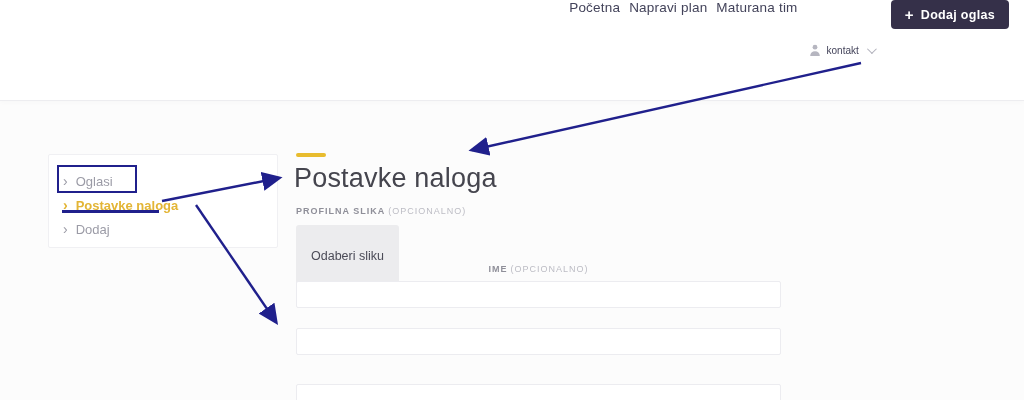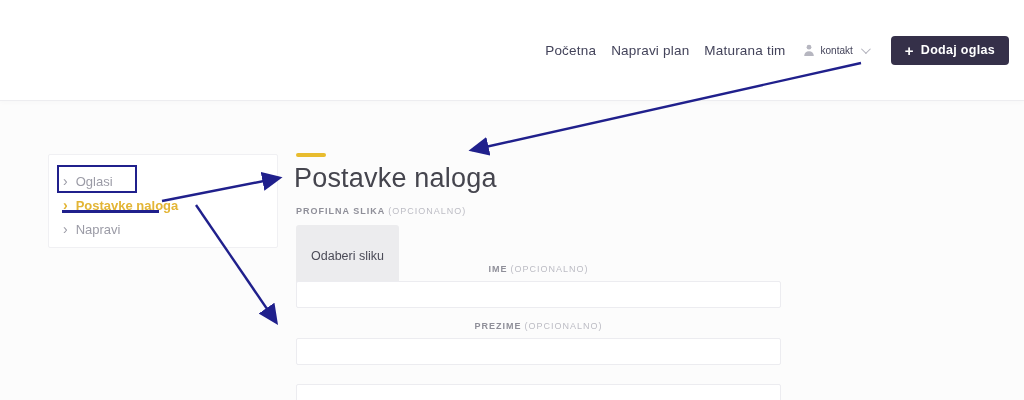--- a/index.html
+++ b/index.html
@@ -2,21 +2,21 @@
 <html><head>
 <meta charset="utf-8">
 <style>
   * { margin:0; padding:0; box-sizing:border-box; }
   body { font-family:"Liberation Sans", sans-serif; background:#fff; }
   .screen { position:relative; width:1024px; height:400px; background:#fcfcfc; overflow:hidden; }
 
   
   .header { position:absolute; top:0; left:0; width:1024px; height:100px; background:#ffffff;
             box-shadow:0 1px 0 #ededf0, 0 3px 4px rgba(0,0,0,0.02); }
-  .nav { position:absolute; top:0; right:15px; height:100px; display:flex; align-items:center; gap:15px; }
+  .nav { position:absolute; top:0; right:15px; height:100px; display:flex; gap:9px; }
   .nav-link { font-size:13.5px; color:#43435a; letter-spacing:.2px; cursor:pointer; white-space:nowrap; }
   .user-menu { display:flex; align-items:center; gap:6px; cursor:pointer; margin-left:2px; }
   .user-menu .label { font-size:10px; color:#43435a; }
   .person-icon svg { display:block; }
   .chev-down { width:7px; height:7px; border-right:1.5px solid #b0b0bb; border-bottom:1.5px solid #b0b0bb;
                transform:rotate(45deg) translateY(-2px); margin-left:2px; }
   .cta-btn { display:flex; align-items:center; gap:7px; height:29px; padding:0 14px; margin-left:8px;
              background:#353049; color:#fff; border:none; border-radius:4px; font-size:12.5px;
              font-weight:700; letter-spacing:.3px; cursor:pointer; font-family:"Liberation Sans",sans-serif; }
   .cta-btn .plus { font-size:15px; font-weight:700; line-height:1; }
@@ -82,21 +82,21 @@
     <div class="side-item">
       <span class="chev">›</span>
       <span>Oglasi</span>
     </div>
     <div class="side-item active">
       <span class="chev">›</span>
       <span>Postavke naloga</span>
     </div>
     <div class="side-item">
       <span class="chev">›</span>
-      <span>Napravi</span>
+      <span>Dodaj</span>
     </div>
   </div>
 
   <div class="accent-bar"></div>
   <h1 class="page-title">Postavke naloga</h1>
 
   <div class="photo-group">
     <div class="field-label">
       <span>PROFILNA SLIKA</span><span class="opt">(OPCIONALNO)</span>
     </div>
@@ -104,23 +104,20 @@
   </div>
 
   <div class="field-group fg-ime">
     <div class="field-label">
       <span>IME</span><span class="opt">(OPCIONALNO)</span>
     </div>
     <input class="text-input" type="text" value="" style="">
   </div>
 
   <div class="field-group fg-prezime">
-    <div class="field-label">
-      <span>PREZIME</span><span class="opt">(OPCIONALNO)</span>
-    </div>
     <input class="text-input" type="text" value="" style="">
   </div>
 
   <div class="field-group fg-email">
     <input class="text-input" type="text" value="" style="">
   </div>
 
   <div class="anno anno-rect"></div>
   <div class="anno anno-underline"></div>
   <svg class="anno anno-svg" viewBox="0 0 1024 400">

